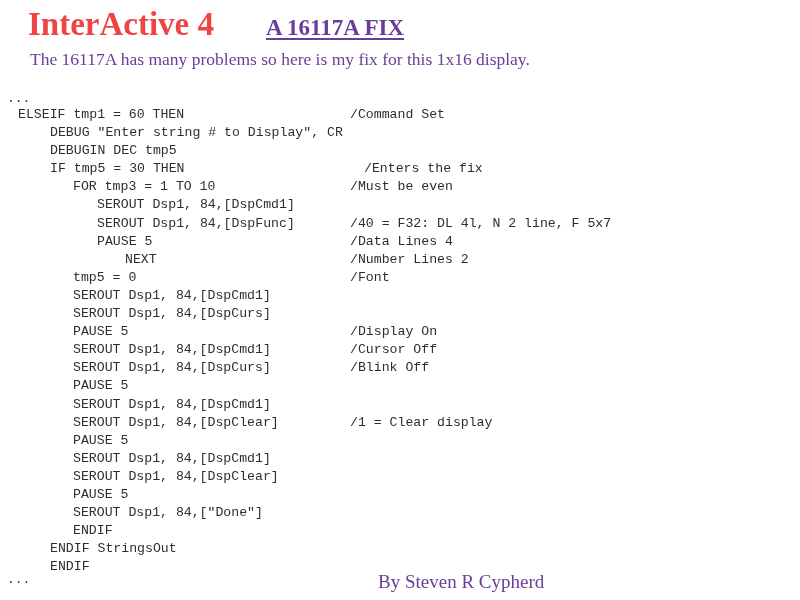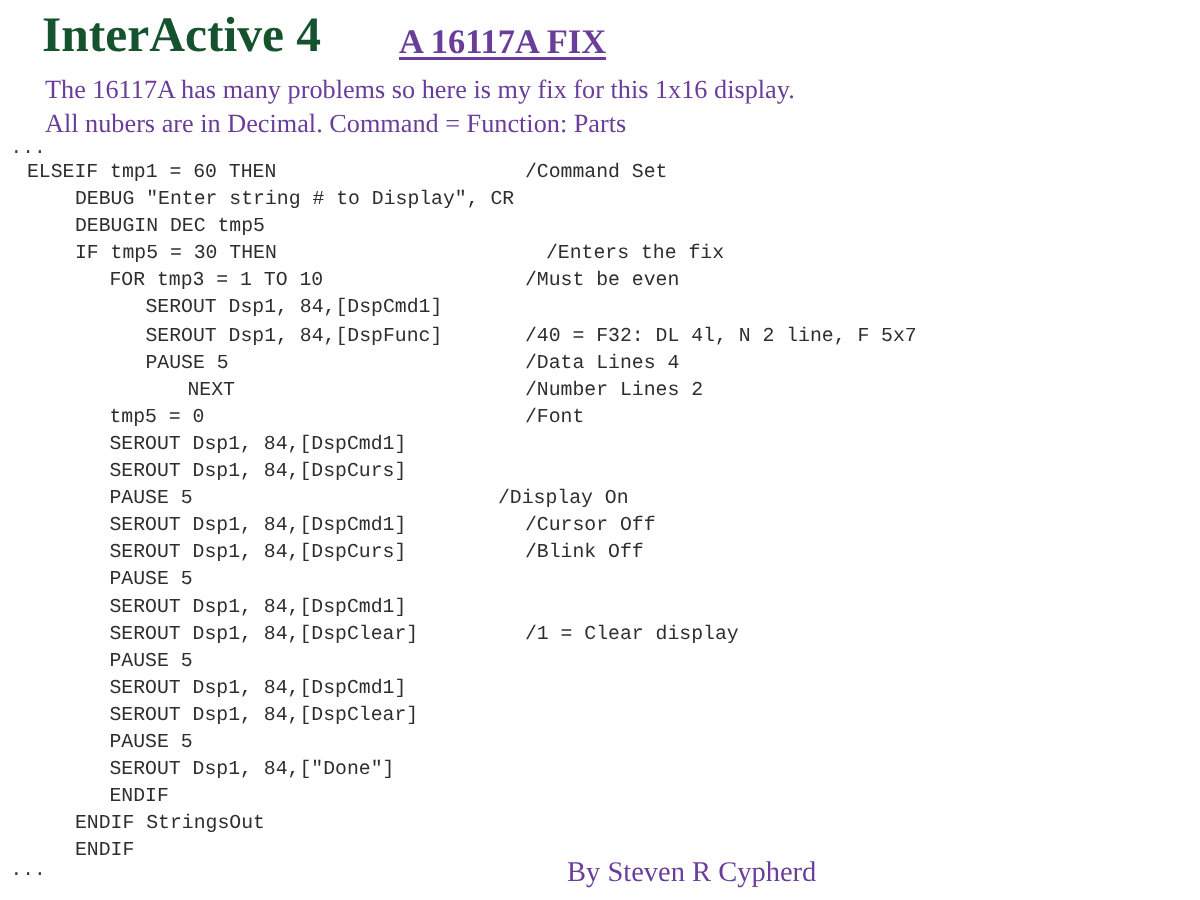--- a/index.html
+++ b/index.html
@@ -31,21 +31,21 @@
     height: 42px;
     white-space: nowrap;
   }
 
   #main-title {
     display: inline-block;
     font-family: "Liberation Serif", serif;
     font-weight: bold;
     font-size: 33px;
     line-height: 40px;
-    color: #14532d;
+    color: #ef4444;
     letter-spacing: 0px;
     vertical-align: top;
   }
 
   #sub-title {
     display: inline-block;
     margin-left: 48px;
     font-family: "Liberation Serif", serif;
     font-weight: bold;
     font-size: 23px;
@@ -136,21 +136,20 @@
 
 <div id="header-block">
 
   <div id="title-row">
     <span id="main-title">InterActive 4</span>
     <span id="sub-title">A 16117A FIX</span>
   </div>
 
   <div id="intro-lines">
     <div class="intro-line">The 16117A has many problems so here is my fix for this 1x16 display.</div>
-    <div class="intro-line">All nubers are in Decimal. Command = Function: Parts</div>
   </div>
 
 </div>
 
 <div class="ellipsis-marker" id="ellipsis-top">...</div>
 
 <div class="ellipsis-marker" id="ellipsis-bottom">...</div>
 
 <div id="code-block">
     <div class="code-line"><span class="code-text" style="left: 18px;">ELSEIF tmp1 = 60 THEN</span><span class="code-comment" style="left: 350px;">/Command Set</span></div>
@@ -158,21 +157,21 @@
     <div class="code-line"><span class="code-text" style="left: 50px;">DEBUGIN DEC tmp5</span></div>
     <div class="code-line"><span class="code-text" style="left: 50px;">IF tmp5 = 30 THEN</span><span class="code-comment" style="left: 364px;">/Enters the fix</span></div>
     <div class="code-line"><span class="code-text" style="left: 73px;">FOR tmp3 = 1 TO 10</span><span class="code-comment" style="left: 350px;">/Must be even</span></div>
     <div class="code-line"><span class="code-text" style="left: 97px;">SEROUT Dsp1, 84,[DspCmd1]</span></div>
     <div class="code-line"><span class="code-text" style="left: 97px;">SEROUT Dsp1, 84,[DspFunc]</span><span class="code-comment" style="left: 350px;">/40 = F32: DL 4l, N 2 line, F 5x7</span></div>
     <div class="code-line"><span class="code-text" style="left: 97px;">PAUSE 5</span><span class="code-comment" style="left: 350px;">/Data Lines 4</span></div>
     <div class="code-line"><span class="code-text" style="left: 90px; margin-left: 35px;">NEXT</span><span class="code-comment" style="left: 350px;">/Number Lines 2</span></div>
     <div class="code-line"><span class="code-text" style="left: 73px;">tmp5 = 0</span><span class="code-comment" style="left: 350px;">/Font</span></div>
     <div class="code-line"><span class="code-text" style="left: 73px;">SEROUT Dsp1, 84,[DspCmd1]</span></div>
     <div class="code-line"><span class="code-text" style="left: 73px;">SEROUT Dsp1, 84,[DspCurs]</span></div>
-    <div class="code-line"><span class="code-text" style="left: 73px;">PAUSE 5</span><span class="code-comment" style="left: 332px;">/Display On</span></div>
+    <div class="code-line"><span class="code-text" style="left: 73px;">PAUSE 5</span><span class="code-comment" style="left: 350px;">/Display On</span></div>
     <div class="code-line"><span class="code-text" style="left: 73px;">SEROUT Dsp1, 84,[DspCmd1]</span><span class="code-comment" style="left: 350px;">/Cursor Off</span></div>
     <div class="code-line"><span class="code-text" style="left: 73px;">SEROUT Dsp1, 84,[DspCurs]</span><span class="code-comment" style="left: 350px;">/Blink Off</span></div>
     <div class="code-line"><span class="code-text" style="left: 73px;">PAUSE 5</span></div>
     <div class="code-line"><span class="code-text" style="left: 73px;">SEROUT Dsp1, 84,[DspCmd1]</span></div>
     <div class="code-line"><span class="code-text" style="left: 73px;">SEROUT Dsp1, 84,[DspClear]</span><span class="code-comment" style="left: 350px;">/1 = Clear display</span></div>
     <div class="code-line"><span class="code-text" style="left: 73px;">PAUSE 5</span></div>
     <div class="code-line"><span class="code-text" style="left: 73px;">SEROUT Dsp1, 84,[DspCmd1]</span></div>
     <div class="code-line"><span class="code-text" style="left: 73px;">SEROUT Dsp1, 84,[DspClear]</span></div>
     <div class="code-line"><span class="code-text" style="left: 73px;">PAUSE 5</span></div>
     <div class="code-line"><span class="code-text" style="left: 73px;">SEROUT Dsp1, 84,["Done"]</span></div>

